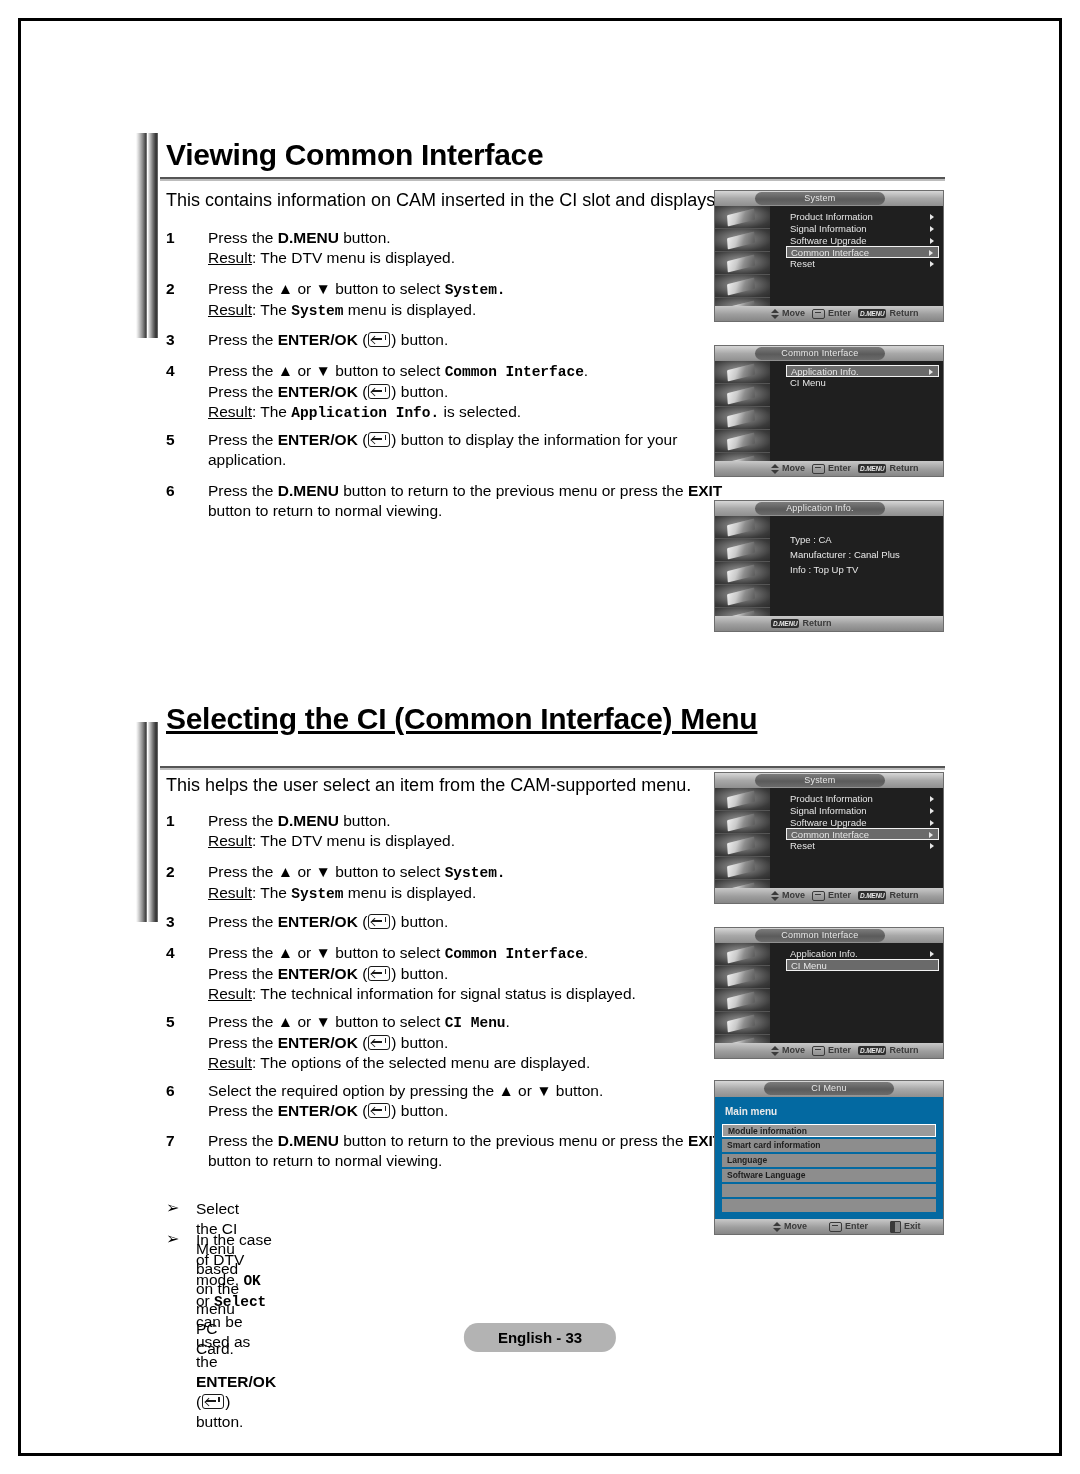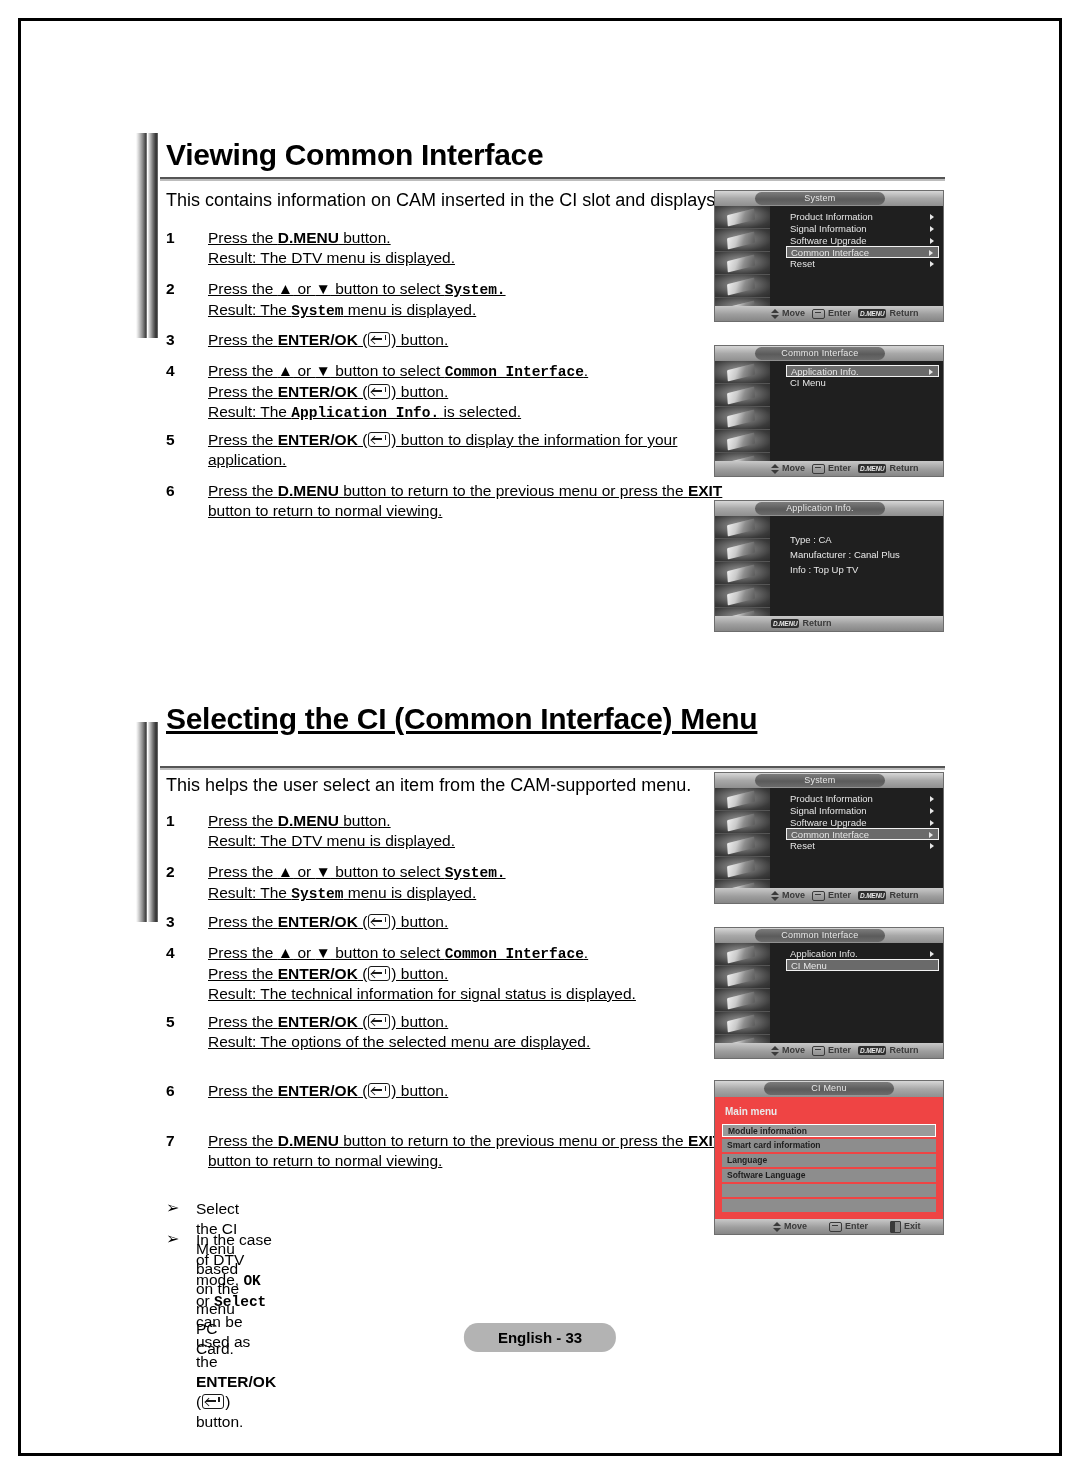--- a/index.html
+++ b/index.html
@@ -69,21 +69,21 @@
   .step .num {
     position: absolute;
     left: 0; top: 0;
     width: 18px;
     text-align: left;
     font-weight: bold;
   }
   .step .body {
     margin-left: 42px;
   }
-  .step .line { white-space: nowrap; text-decoration: underline; }
+  .step .line { white-space: nowrap; }
   b { font-weight: bold; }
   .mono {
     font-family: "Liberation Mono", monospace;
     font-weight: bold;
     font-size: 14.5px;
   }
   .res { text-decoration: underline; }
 
   
   .note {
@@ -486,27 +486,29 @@
       <span class="num">4</span>
       <div class="body">
           <div class="line">Press the <b>▲</b> or <b>▼</b> button to select <span class="mono">Common Interface</span>.</div>
           <div class="line">Press the <b>ENTER/OK</b> (<span class="ent"><i class="tail"></i></span>) button.</div>
           <div class="line"><span class="res">Result</span>: The technical information for signal status is displayed.</div>
         </div>
     </div>
     <div class="step" style="left:166px; top:1012px;">
       <span class="num">5</span>
       <div class="body">
+          <div class="line">Press the <b>▲</b> or <b>▼</b> button to select <span class="mono">CI Menu</span>.</div>
           <div class="line">Press the <b>ENTER/OK</b> (<span class="ent"><i class="tail"></i></span>) button.</div>
           <div class="line"><span class="res">Result</span>: The options of the selected menu are displayed.</div>
         </div>
     </div>
     <div class="step" style="left:166px; top:1081px;">
       <span class="num">6</span>
       <div class="body">
+          <div class="line">Select the required option by pressing the <b>▲</b> or <b>▼</b> button.</div>
           <div class="line">Press the <b>ENTER/OK</b> (<span class="ent"><i class="tail"></i></span>) button.</div>
         </div>
     </div>
     <div class="step" style="left:166px; top:1131px;">
       <span class="num">7</span>
       <div class="body">
           <div class="line">Press the <b>D.MENU</b> button to return to the previous menu or press the <b>EXIT</b></div>
           <div class="line">button to return to normal viewing.</div>
         </div>
     </div>
@@ -585,21 +587,21 @@
       <span class="bi">
           <i class="gl-dmenu">D.MENU</i>
           <span>Return</span>
         </span>
     </div>
   </div>
 
   <div class="osd ci" style="left:714px; top:1080px;">
     <div class="osd-topbar"></div>
     <div class="osd-title-cap" style="left:50%;">CI Menu</div>
-    <div style="position:absolute;left:0;right:0;top:16px;bottom:15px;background:#ef4444;">
+    <div style="position:absolute;left:0;right:0;top:16px;bottom:15px;background:#0369a1;">
       <div class="ci-mainlabel">Main menu</div>
       <div class="ci-row sel">Module information</div>
       <div class="ci-row">Smart card information</div>
       <div class="ci-row">Language</div>
       <div class="ci-row">Software Language</div>
       <div class="ci-row empty"></div>
       <div class="ci-row empty"></div>
       <div class="ci-hint">Press OK to select, or Exit to quit.</div>
     </div>
     <div class="osd-botbar nopad" style="gap:22px;">

